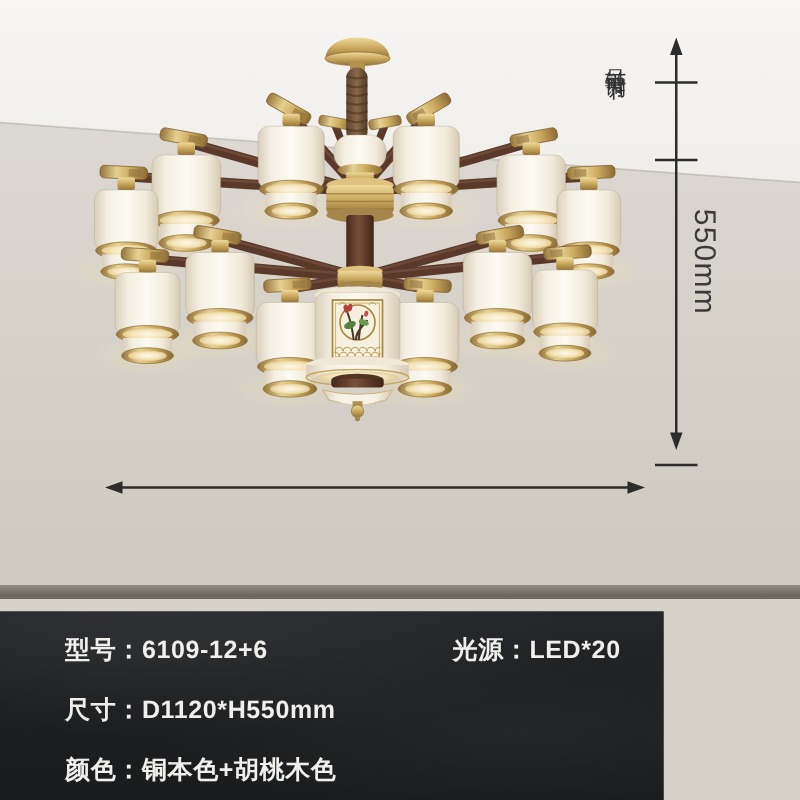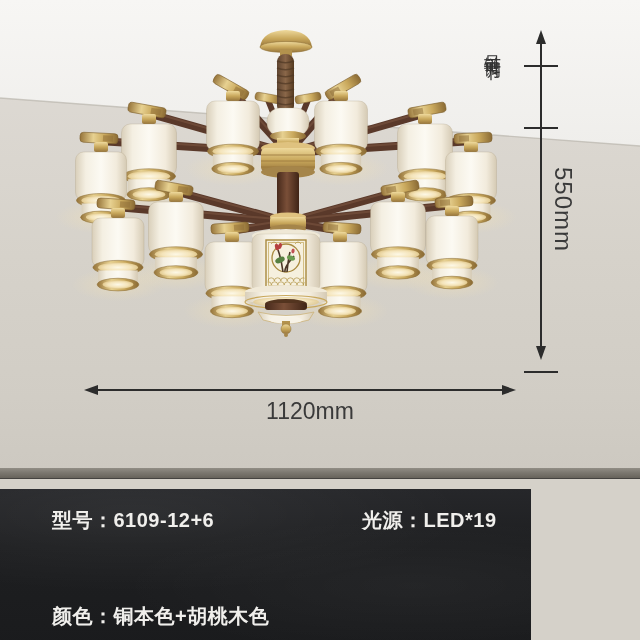--- a/index.html
+++ b/index.html
@@ -446,23 +446,23 @@
     <div class="vline"></div>
     <div class="arr up"></div>
     <div class="arr down"></div>
     <div class="tick t1"></div>
     <div class="tick t2"></div>
     <div class="tick t3"></div>
     <div class="vlabel">550mm</div>
     <div class="hline"></div>
     <div class="arr left"></div>
     <div class="arr right"></div>
-    <div class="hlabel">1120mm</div>
   </div>
 
   <div class="band"></div>
 
   <div class="specs">
     <span class="spec-cell row1 colL">型号：6109-12+6</span>
-    <span class="spec-cell row1 colR">光源：LED*19</span>
+    <span class="spec-cell row1 colR">光源：LED*20</span>
+    <span class="spec-cell row2 colL">尺寸：D1120*H550mm</span>
     <span class="spec-cell row3 colL">颜色：铜本色+胡桃木色</span>
   </div>
 </div>
 
 </body></html>

